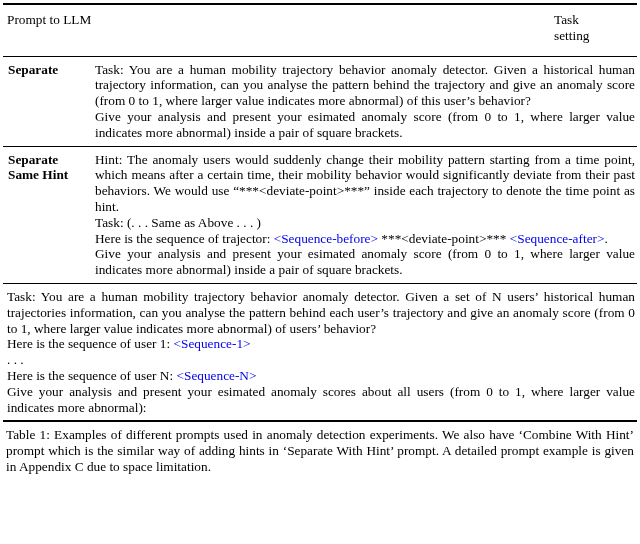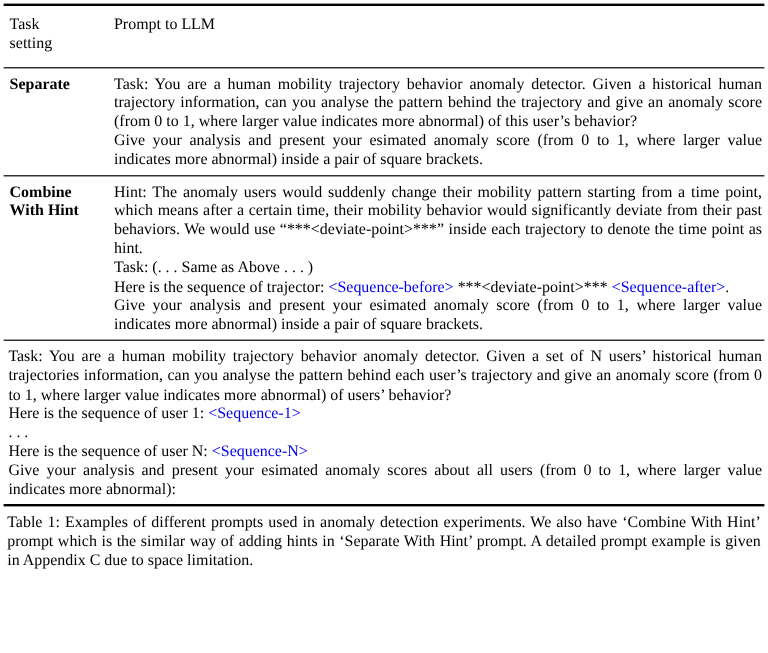--- a/index.html
+++ b/index.html
@@ -37,38 +37,38 @@
   }
 </style>
 </head>
 <body>
 
 <div class="page">
 
   <div class="rule thick"></div>
 
   <div class="trow header">
+    <div class="cell prompt">Prompt to LLM</div>
     <div class="cell setting">Task
 setting</div>
-    <div class="cell prompt">Prompt to LLM</div>
   </div>
 
   <div class="rule"></div>
 
   <div id="table-rows">
       <div class="trow">
         <div class="cell setting">Separate</div>
         <div class="cell prompt">
           <p><span>Task: You are a human mobility trajectory behavior anomaly detector. Given a historical human trajectory information, can you analyse the pattern behind the trajectory and give an anomaly score (from 0 to 1, where larger value indicates more abnormal) of this user’s behavior?</span></p>
           <p><span>Give your analysis and present your esimated anomaly score (from 0 to 1, where larger value indicates more abnormal) inside a pair of square brackets.</span></p>
         </div>
       </div>
       <div class="rule"></div>
       <div class="trow">
-        <div class="cell setting">Combine With Hint</div>
+        <div class="cell setting">Separate Same Hint</div>
         <div class="cell prompt">
           <p><span>Hint: The anomaly users would suddenly change their mobility pattern starting from a time point, which means after a certain time, their mobility behavior would significantly deviate from their past behaviors. We would use “***&lt;deviate-point&gt;***” inside each trajectory to denote the time point as hint.</span></p>
           <p><span>Task: (. . . Same as Above . . . )</span></p>
           <p><span>Here is the sequence of trajector: </span><span style="color: rgb(0, 0, 238);">&lt;Sequence-before&gt;</span><span> ***&lt;deviate-point&gt;*** </span><span style="color: rgb(0, 0, 238); margin-top: 21px;">&lt;Sequence-after&gt;</span><span>.</span></p>
           <p><span>Give your analysis and present your esimated anomaly score (from 0 to 1, where larger value indicates more abnormal) inside a pair of square brackets.</span></p>
         </div>
       </div>
       <div class="rule"></div>
       <div class="trow">
         <div class="cell prompt">

